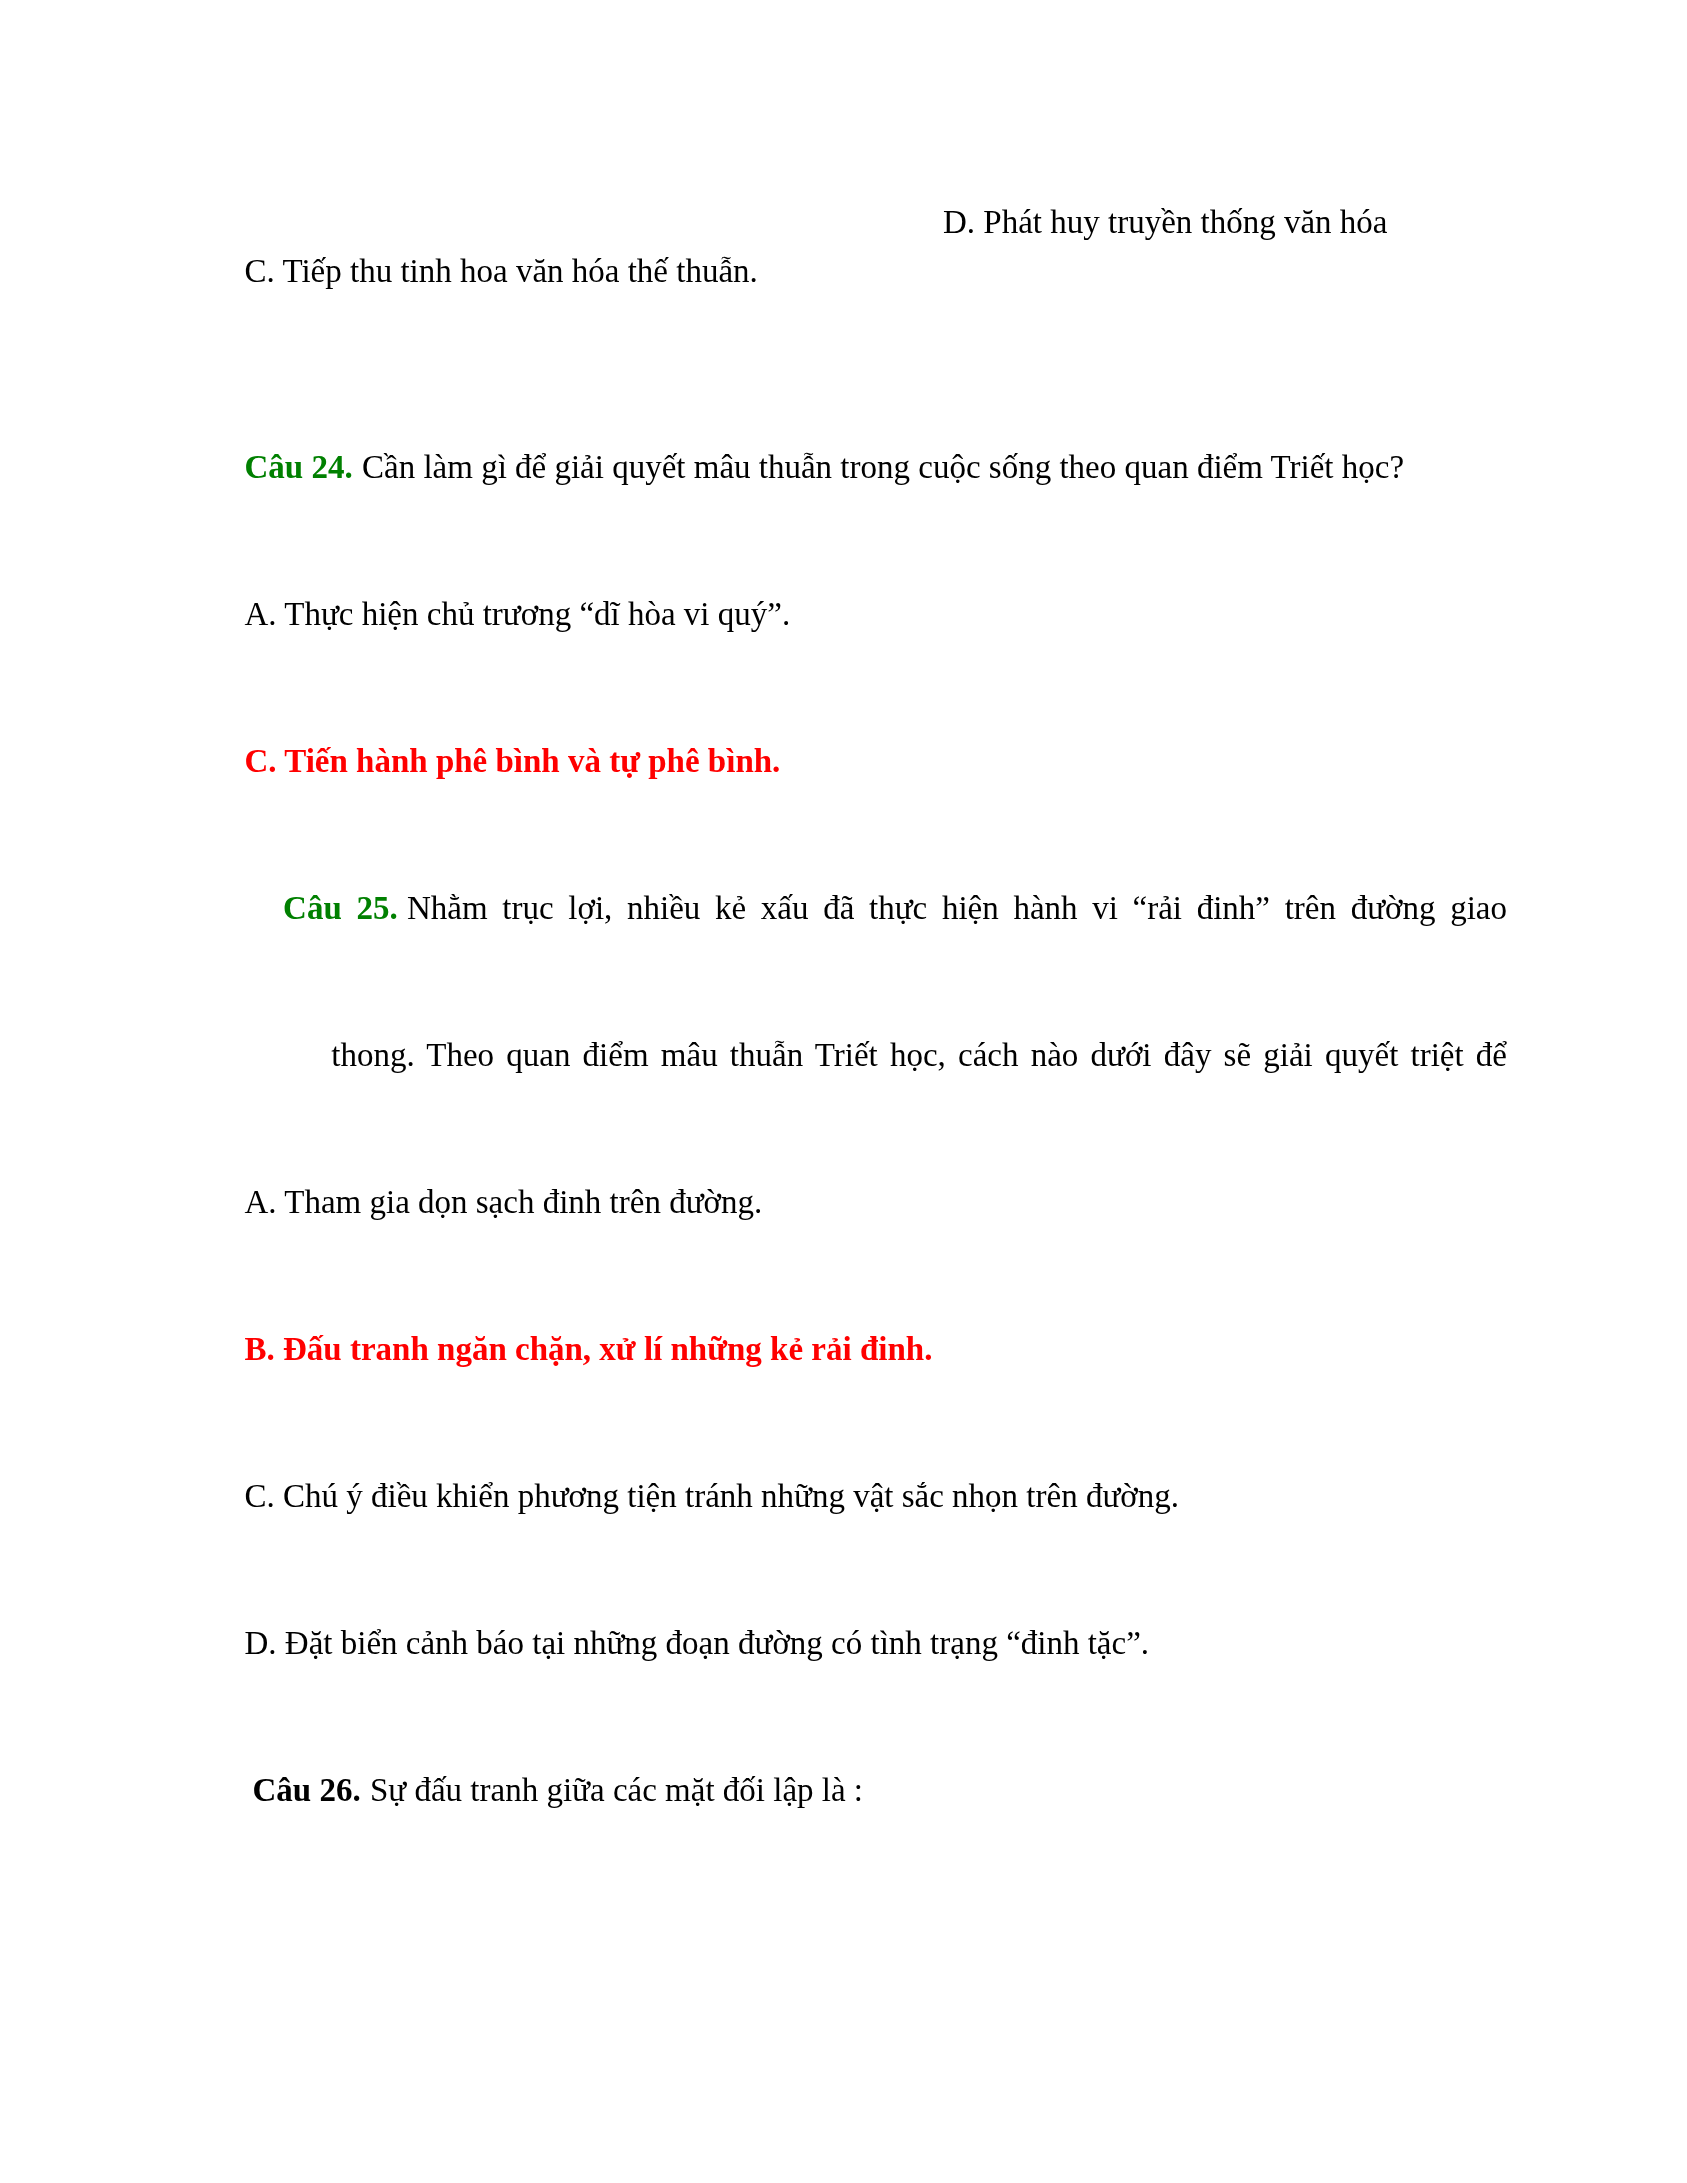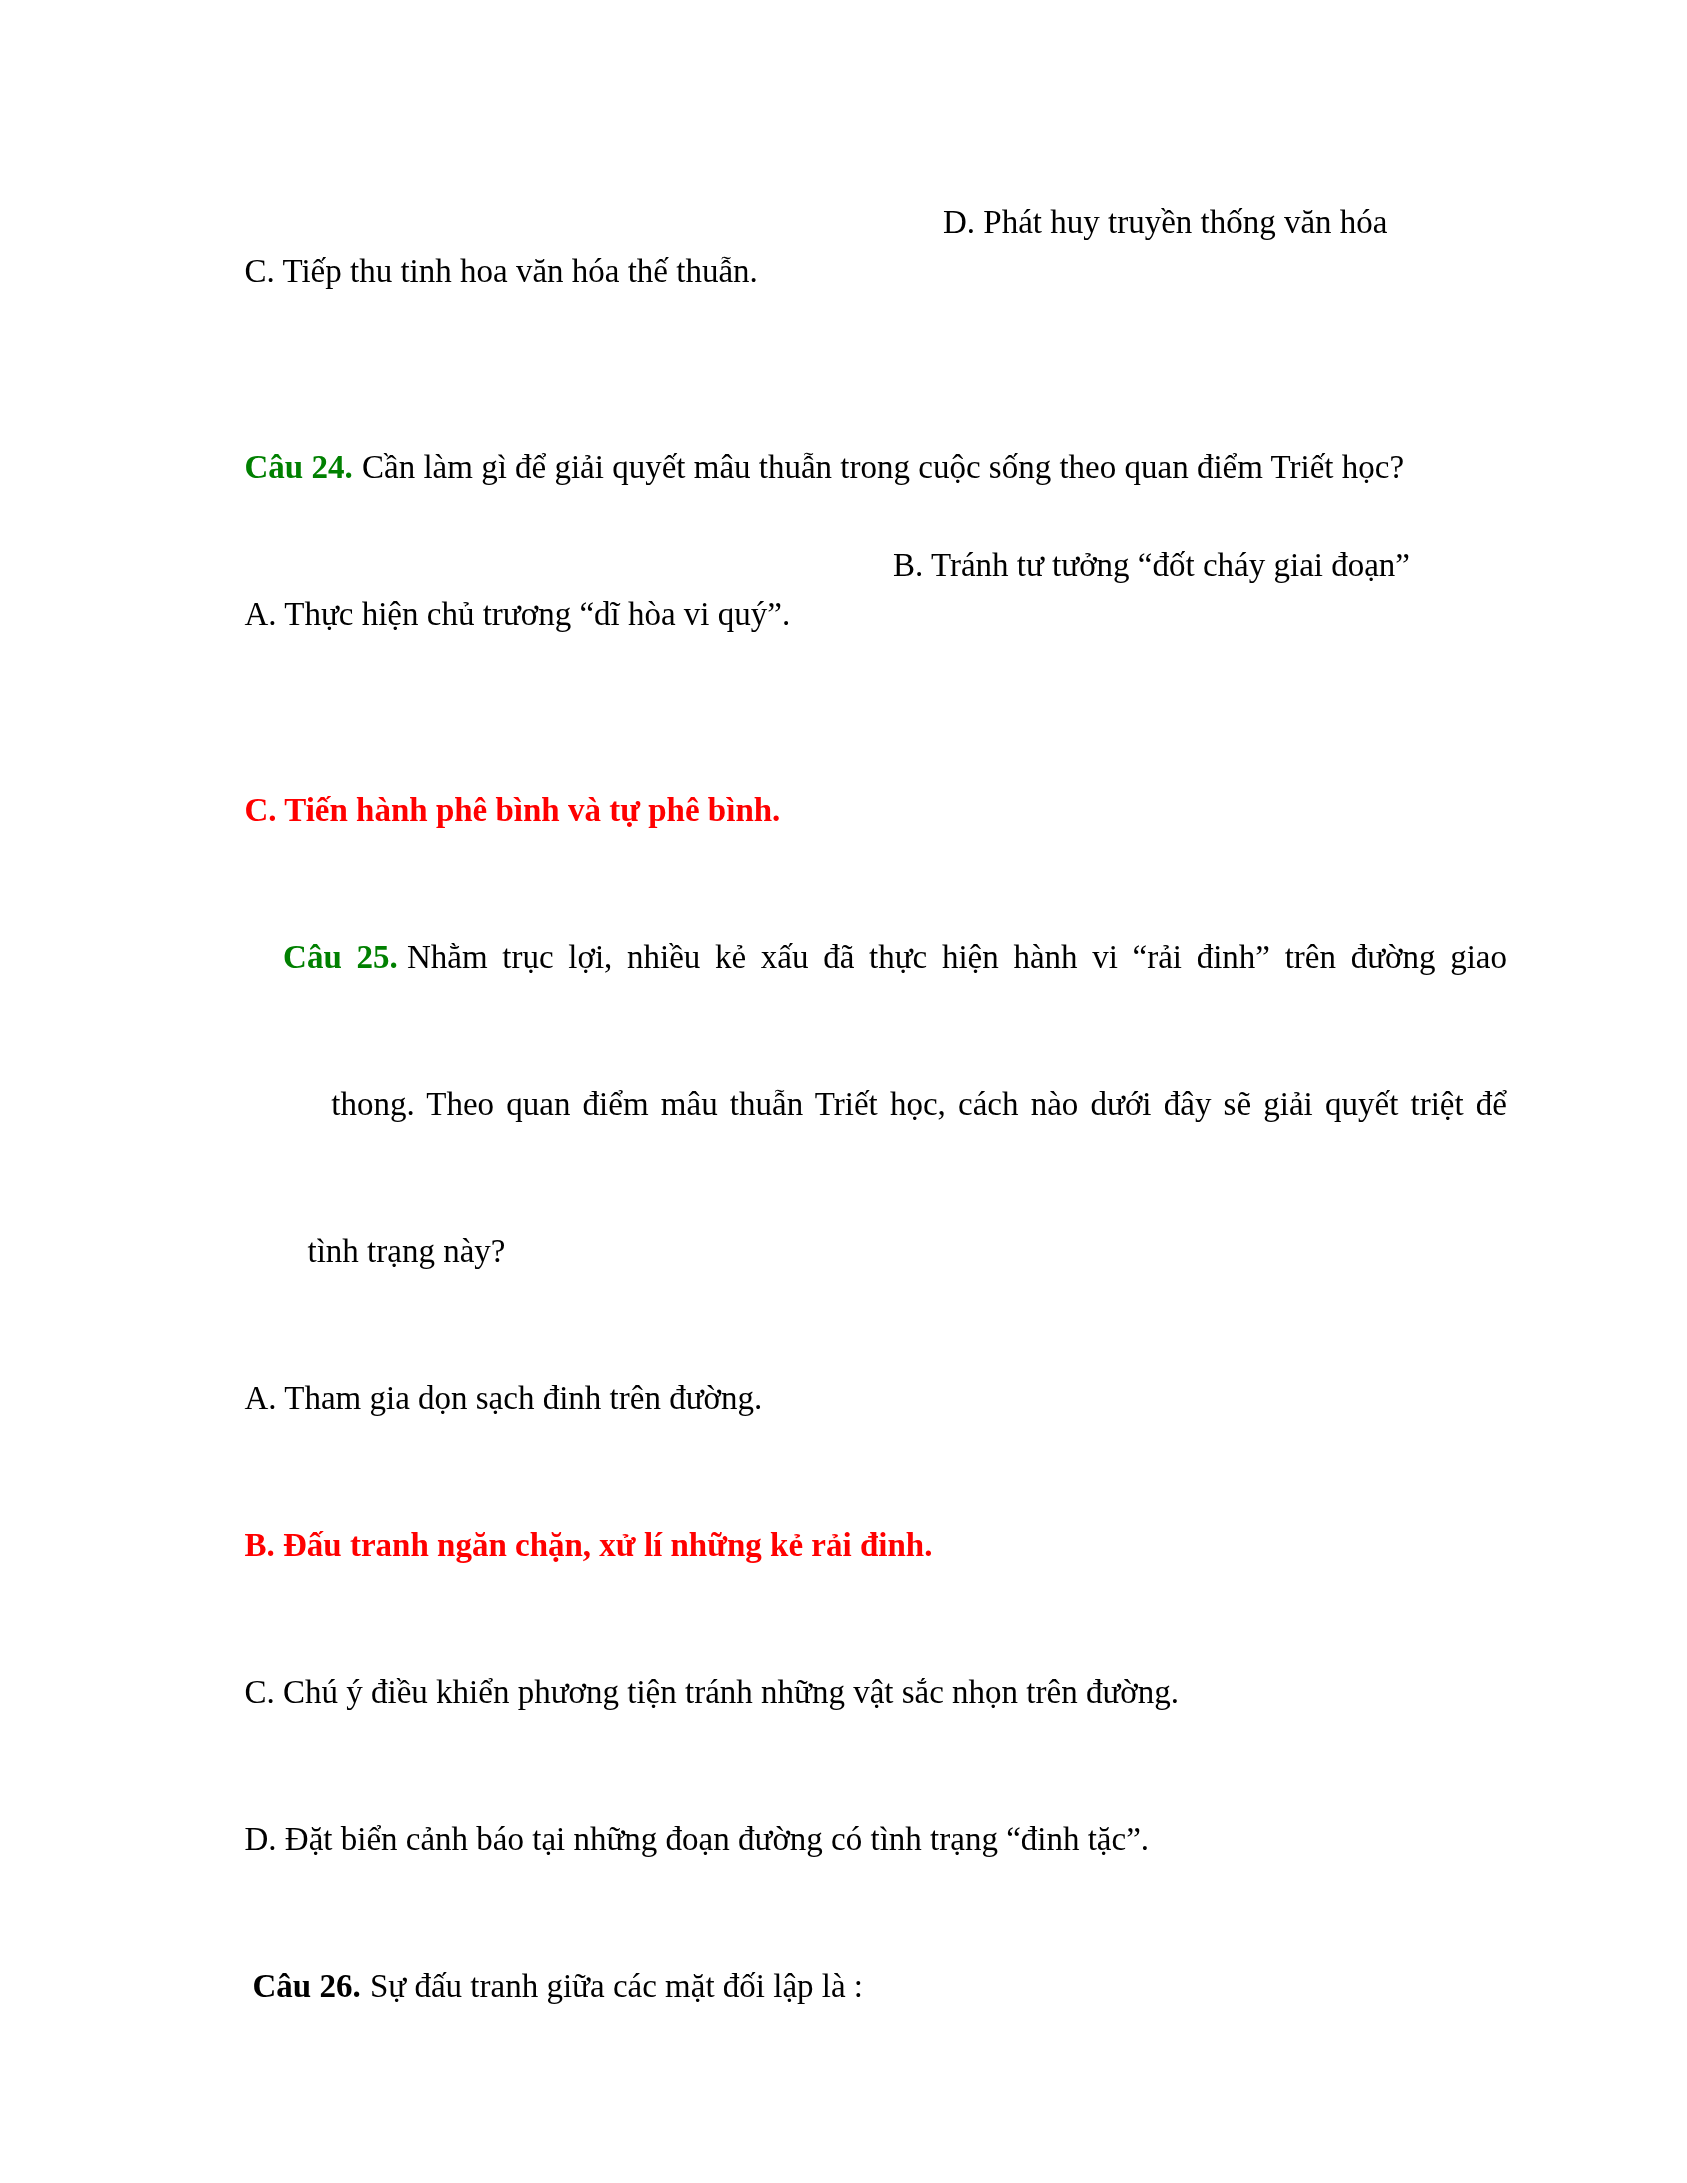--- a/index.html
+++ b/index.html
@@ -38,34 +38,30 @@
     <div class="ln">
       <span>C. Tiếp thu tinh hoa văn hóa thế thuẫn.</span>
       <span class="col2 col2a">D. Phát huy truyền thống văn hóa</span>
     </div>
 
     <div class="ln">
       <span class="glabel">Câu 24.</span><span>Cần làm gì để giải quyết mâu thuẫn trong cuộc sống theo quan điểm Triết học?</span>
     </div>
     <div class="ln">
       <span>A. Thực hiện chủ trương “dĩ hòa vi quý”.</span>
-      <span class="col2 col2b">B. Tránh tư tưởng “đốt cháy giai đoạn”</span>
     </div>
     <div class="ln">
       <span class="red">C. Tiến hành phê bình và tự phê bình.</span>
     </div>
 
     <div class="ln jf">
       <span class="glabel">Câu 25.</span><span>Nhằm trục lợi, nhiều kẻ xấu đã thực hiện hành vi “rải đinh” trên đường giao</span>
     </div>
     <div class="ln jf i95">
       <span>thong. Theo quan điểm mâu thuẫn Triết học, cách nào dưới đây sẽ giải quyết triệt để</span>
-    </div>
-    <div class="ln i95">
-      <span>tình trạng này?</span>
     </div>
     <div class="ln">
       <span>A. Tham gia dọn sạch đinh trên đường.</span>
     </div>
     <div class="ln">
       <span class="red">B. Đấu tranh ngăn chặn, xử lí những kẻ rải đinh.</span>
     </div>
     <div class="ln">
       <span>C. Chú ý điều khiển phương tiện tránh những vật sắc nhọn trên đường.</span>
     </div>

